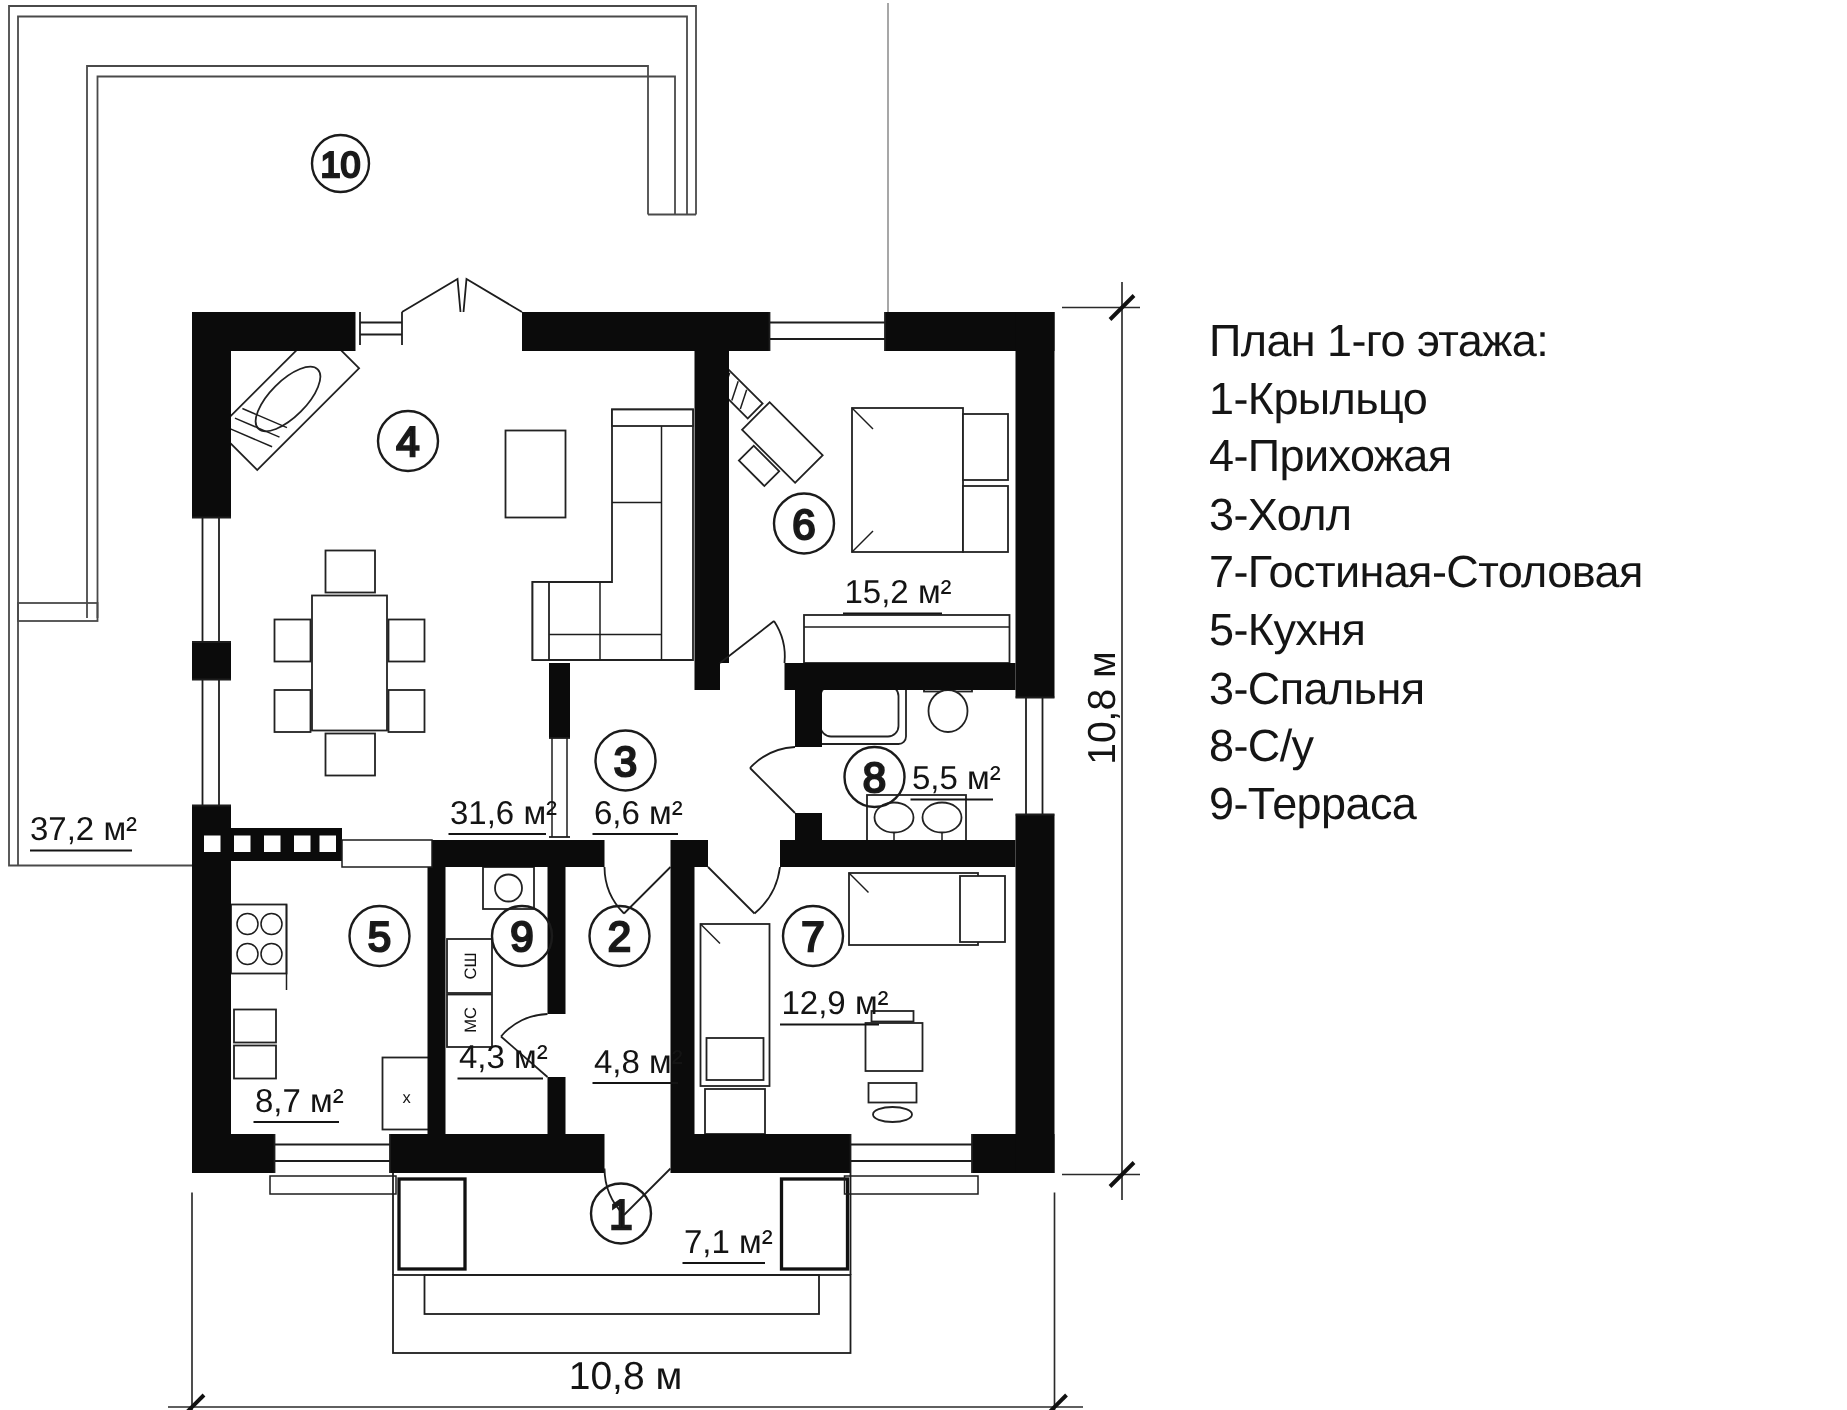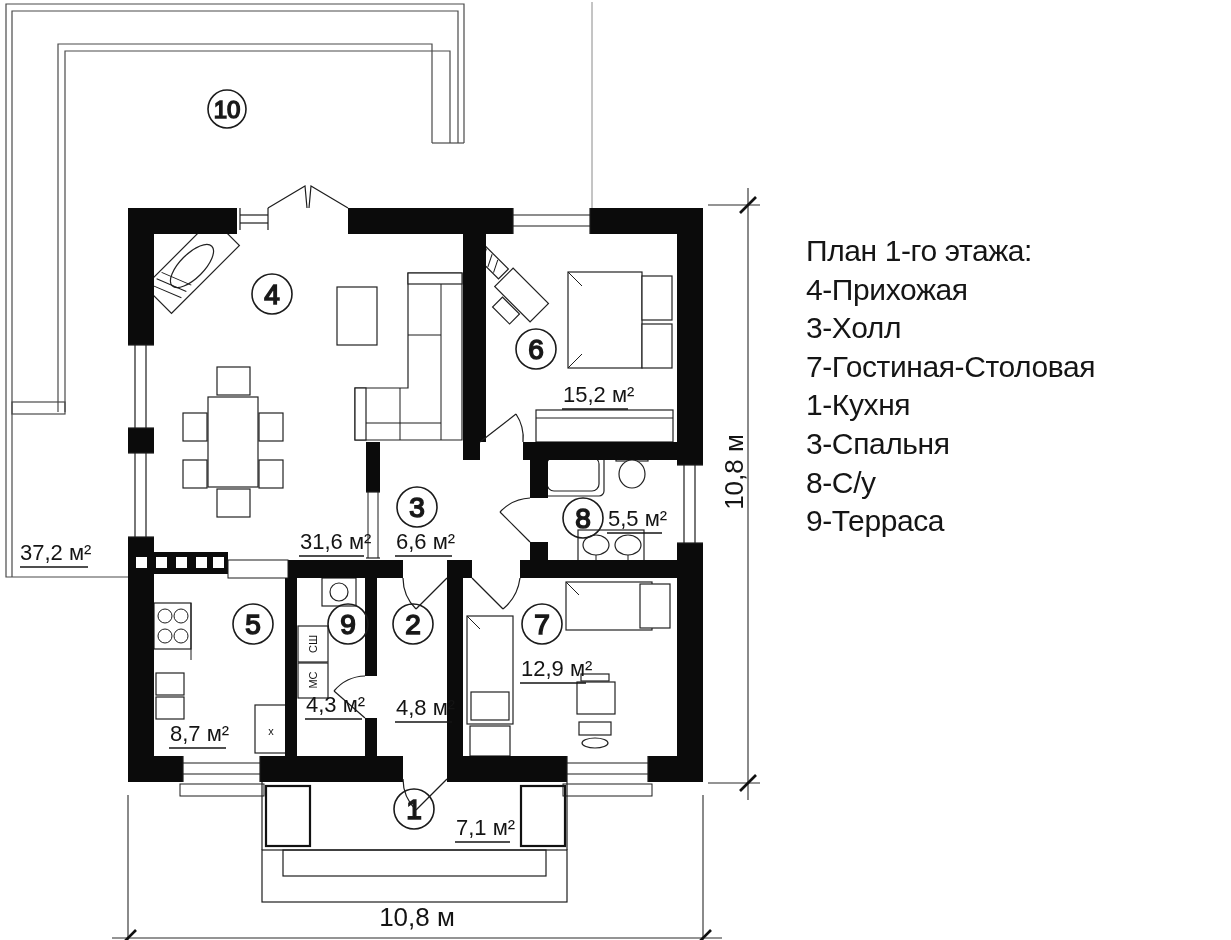--- a/index.html
+++ b/index.html
@@ -1,19 +1,19 @@
 <!DOCTYPE html>
 <html><head>
 <meta charset="utf-8">
 <style>
   html,body{margin:0;padding:0;background:#fff;}
   .stage{position:relative;width:1231px;height:940px;background:#ffffff;overflow:hidden;
          font-family:"Liberation Sans",sans-serif;}
   svg{position:absolute;left:0;top:0;}
-  .legend{position:absolute;left:806px;top:232px;color:#151515;font-size:30px;
+  .legend{position:absolute;left:806px;top:209px;color:#151515;font-size:30px;
           line-height:38.6px;white-space:nowrap;letter-spacing:-0.4px;}
   .legend div{height:38.6px;}
   
   .wall{fill:#0b0b0b;stroke:none;}
   .thin{stroke:#1d1d1d;stroke-width:1.2;fill:none;}
   .thin2{stroke:#1d1d1d;stroke-width:1;fill:none;}
   .furn{stroke:#222;stroke-width:1.2;fill:#ffffff;}
   .terr{stroke:#4a4a4a;stroke-width:1.2;fill:none;}
   .dim{stroke:#2a2a2a;stroke-width:1.1;fill:none;}
   .tick{stroke:#111;stroke-width:2.6;}
@@ -378,22 +378,23 @@
     <line class="dim" x1="708" y1="783" x2="760" y2="783"></line>
     <line class="dim" x1="748" y1="188" x2="748" y2="800"></line>
     <line class="tick" x1="740" y1="213" x2="756" y2="197"></line>
     <line class="tick" x1="740" y1="791" x2="756" y2="775"></line>
     <text class="dimtxt" transform="rotate(-90 734 472)" x="734" y="481">10,8 м</text>
   </g>
 </svg>
 
 <div class="legend">
   <div>План 1-го этажа:</div>
+  <div>1-Крыльцо</div>
   <div>4-Прихожая</div>
   <div>3-Холл</div>
   <div>7-Гостиная-Столовая</div>
-  <div>1-Кухня</div>
+  <div>5-Кухня</div>
   <div>3-Спальня</div>
   <div>8-С/у</div>
   <div>9-Терраса</div>
 </div>
 
 </div>
 
 </body></html>

